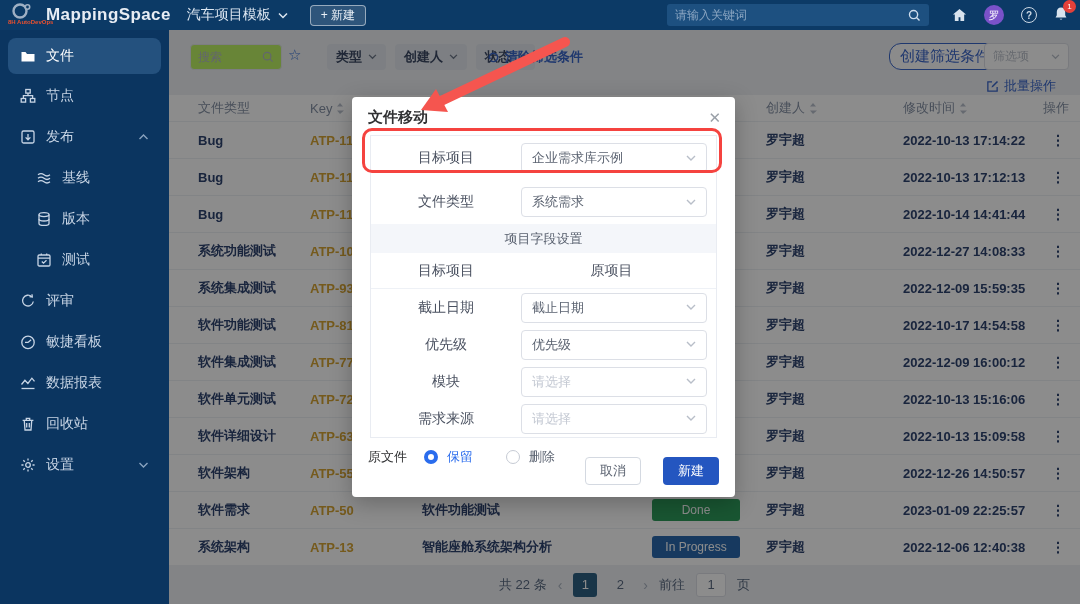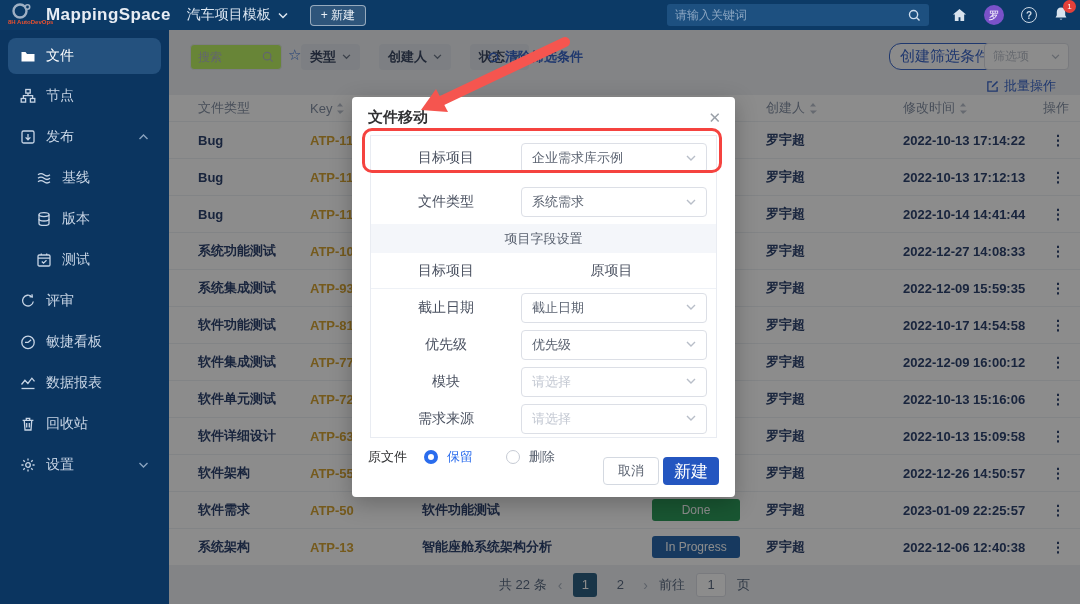--- a/index.html
+++ b/index.html
@@ -28,21 +28,21 @@
 .side-item.active{background:#24517e;border-radius:8px;height:36px;margin:4px 8px 1px;color:#fff}
 .side-item.sub{padding-left:28px}
 .sicon{display:flex;align-items:center}
 .schev{margin-left:auto;display:flex;align-items:center;color:#8aa3bf}
 .content{flex:1;position:relative;background:#eef1f5;overflow:hidden}
 
 .fsearch{position:absolute;left:21px;top:14px;width:92px;height:26px;background:#bef264;border:1px solid #e3e6ec;border-radius:4px;display:flex;align-items:center;padding:0 7px}
 .fsearch input{flex:1;width:50px;border:none;outline:none;font-size:12px;color:#6b7486;background:transparent}
 .fsearch input::placeholder{color:#b3bac6}
 .fstar{position:absolute;left:119px;top:16px;color:#3f76d6;font-size:15px}
-.fchips{position:absolute;left:132px;top:14px;display:flex;gap:19px}
+.fchips{position:absolute;left:158px;top:14px;display:flex;gap:9px}
 .chip{height:26px;background:#e4e8ee;border-radius:4px;padding:0 9px;display:flex;align-items:center;gap:6px;font-size:13px;color:#3c4964;font-weight:bold;cursor:pointer}
 .chip .cchev{color:#6c7688;display:flex}
 .fclear{position:absolute;left:318px;top:18px;display:flex;align-items:center;gap:5px;color:#3a66c9;font-size:13px;font-weight:bold;cursor:pointer}
 .fcreate{position:absolute;left:720px;top:13px;height:27px;padding:0 10px;border:1px solid #3a66c9;color:#3a66c9;background:#fdfdfe;border-radius:12px;font-size:15px;cursor:pointer}
 .fselect{position:absolute;left:815px;top:13px;width:85px;height:27px;background:#fff;border:1px solid #dcdfe6;border-radius:4px;display:flex;align-items:center;justify-content:space-between;padding:0 8px;font-size:12px;color:#b9bfc9;cursor:pointer}
 .fbatch{position:absolute;left:817px;top:47px;display:flex;align-items:center;gap:5px;color:#3a66c9;font-size:13px;cursor:pointer}
 
 .tbl{position:absolute;left:0;top:65px;width:100%;background:#fff}
 .tgrid{display:grid;grid-template-columns:112px 112px 216px 128px 137px 140px auto;padding-left:29px;align-items:center}
 .thead{height:26px;color:#8591a5;font-size:13px}
@@ -73,23 +73,23 @@
 .mbanner{height:29px;background:#f4f6fa;display:flex;align-items:center;justify-content:center;font-size:13px;color:#5a6270}
 .mcols{height:36px;display:flex;align-items:center;border-bottom:1px solid #eef1f6}
 .mcol1{width:150px;text-align:center;font-size:14px;color:#4a5160}
 .mcol2{flex:1;text-align:center;font-size:14px;color:#4a5160;padding-right:14px}
 .mradio-row{margin:10px 16px 0;display:flex;align-items:center;gap:9px;font-size:13px}
 .mr-label{color:#303133}
 .radio-on{width:14px;height:14px;border-radius:50%;border:4px solid #2a6ced;background:#fff;margin-left:8px;cursor:pointer}
 .radio-off{width:14px;height:14px;border-radius:50%;border:1px solid #c6cbd4;background:#fff;margin-left:24px;cursor:pointer}
 .rlbl-keep{color:#2a6ced}
 .rlbl-del{color:#5a6270}
-.mbtns{position:absolute;right:16px;bottom:12px;display:flex;gap:4px}
+.mbtns{position:absolute;right:16px;bottom:12px;display:flex;gap:22px}
 .btn-cancel{min-width:56px;height:28px;border:1px solid #d4d9e1;border-radius:4px;background:#fff;color:#5a6270;font-size:13px;cursor:pointer}
-.btn-primary{min-width:56px;height:28px;background:#2456c0;border:none;border-radius:4px;color:#fff;font-size:17px;cursor:pointer}
+.btn-primary{min-width:56px;height:28px;background:#2456c0;border:none;border-radius:4px;color:#fff;font-size:13px;cursor:pointer}
 .hl-rect{position:absolute;left:10px;top:31px;width:360px;height:45px;border:3px solid #f5433f;border-radius:10px;z-index:5;pointer-events:none}
 .anno{position:absolute;inset:0;z-index:30;pointer-events:none}
 </style>
 </head>
 <body>
 
 <div class="app">
 
   <header class="topbar">
     <div class="logo-mark">

